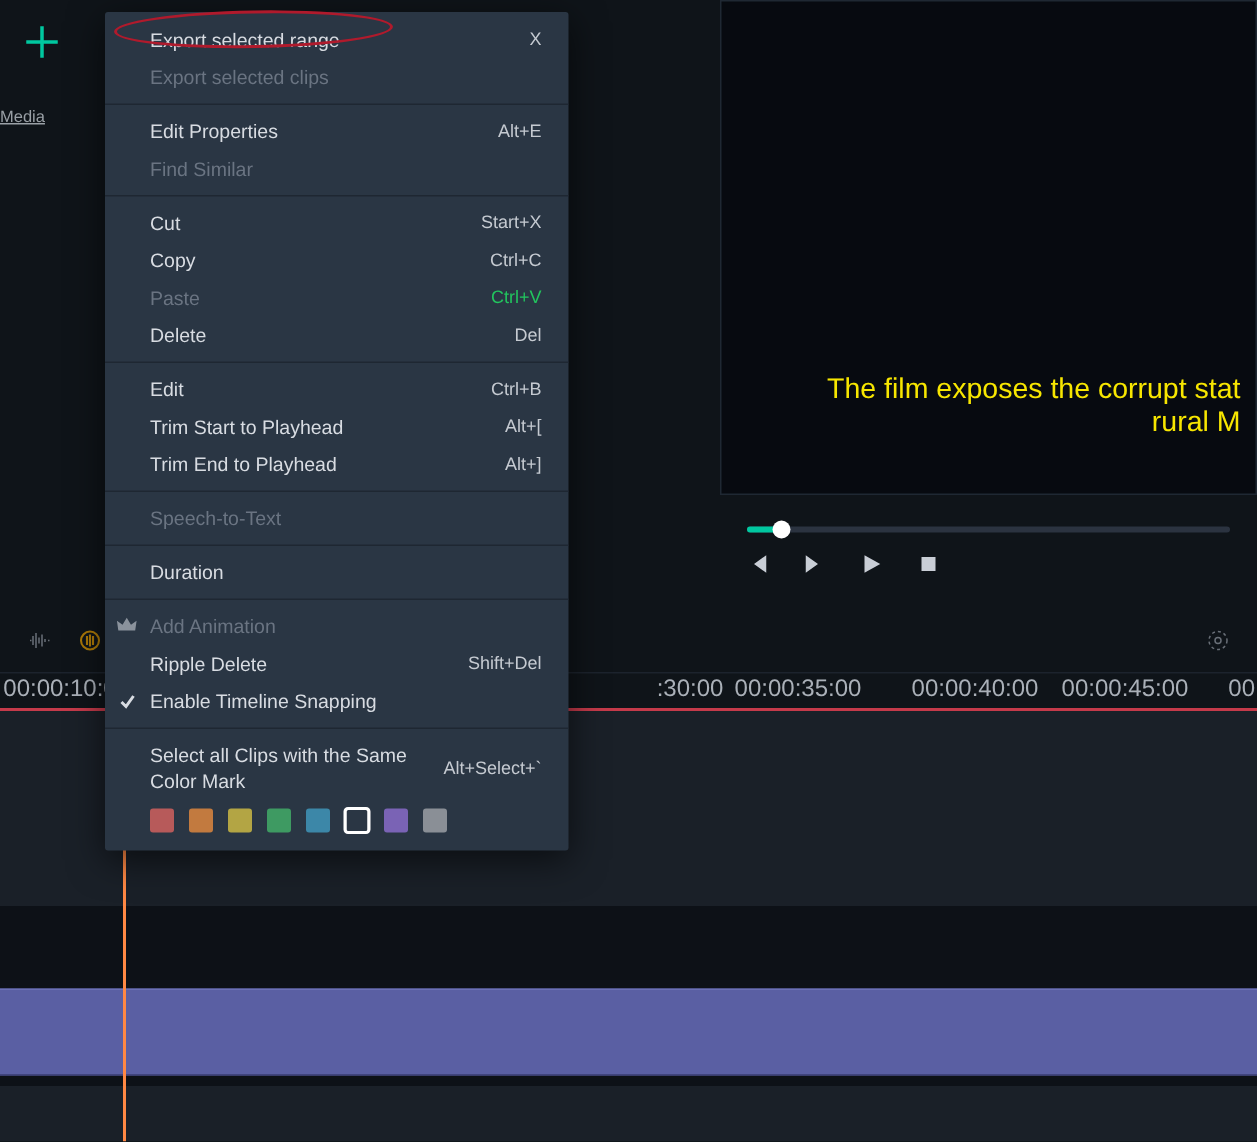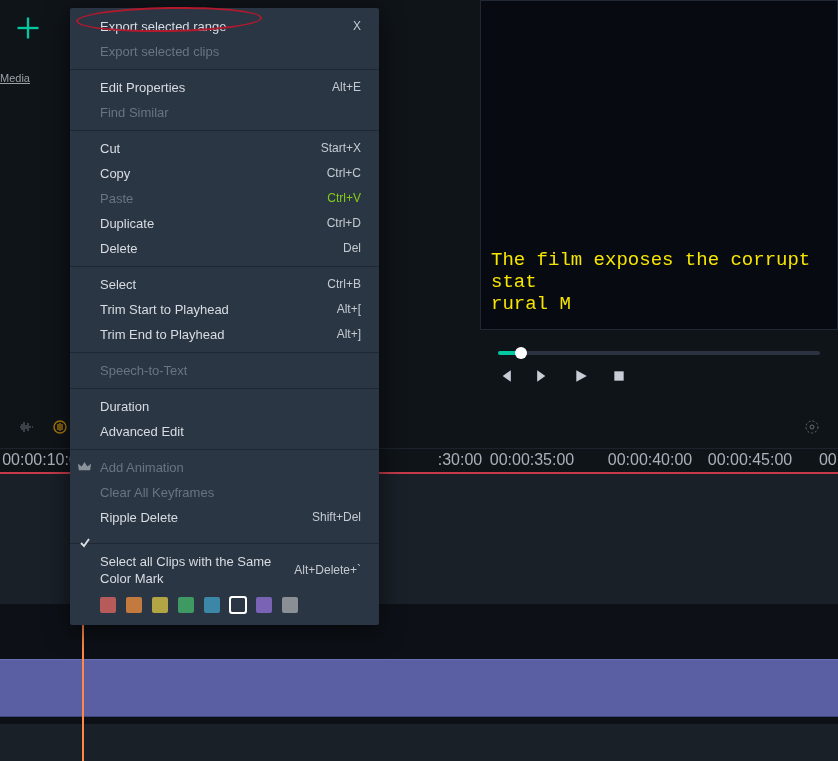--- a/index.html
+++ b/index.html
@@ -41,23 +41,23 @@
     top: 0px;
     right: 0;
     height: 330px;
     background: #070a10;
     border: 1px solid #1f2833;
   }
   .subtitle-overlay {
     position: absolute;
     left: 0; right: 0;
     top: 248px;
-    text-align: left;
+    text-align: right;
     color: #f7e600;
-    font-family: Liberation Mono, monospace;
+    font-family: Liberation Sans, sans-serif;
     font-size: 19px;
     font-weight: 400;
     white-space: pre-line;
     padding: 0 10px;
   }
   .player-controls {
     position: absolute;
     left: 480px;
     top: 335px;
     right: 0;
@@ -193,21 +193,21 @@
   .ctx-item {
     display: flex;
     align-items: center;
     padding: 4px 18px 4px 30px;
     cursor: pointer;
     position: relative;
     line-height: 17px;
   }
   .ctx-item.disabled { color: #6a7482; cursor: default; }
   .ctx-shortcut { margin-left: auto; font-size: 12px; color: #c5cad1; }
-  .ctx-item.disabled .ctx-shortcut { color: #84cc16; }
+  .ctx-item.disabled .ctx-shortcut { color: #22c55e; }
   .ctx-sep { height: 1px; background: #1e2732; margin: 5px 0; }
   .ctx-check {
     position: absolute;
     left: 9px; top: 6px;
     width: 12px; height: 12px;
   }
   .ctx-crown {
     position: absolute;
     left: 7px; top: 5px;
     width: 15px; height: 14px;
@@ -344,32 +344,28 @@
   </div>
   <div class="ctx-item">
     <span>Copy</span>
     <span class="ctx-shortcut">Ctrl+C</span>
   </div>
   <div class="ctx-item disabled">
     <span>Paste</span>
     <span class="ctx-shortcut">Ctrl+V</span>
   </div>
   <div class="ctx-item">
-    <span>Duplicate</span>
-    <span class="ctx-shortcut">Ctrl+D</span>
-  </div>
-  <div class="ctx-item">
     <span>Delete</span>
     <span class="ctx-shortcut">Del</span>
   </div>
 
   <div class="ctx-sep"></div>
 
   <div class="ctx-item">
-    <span>Select</span>
+    <span>Edit</span>
     <span class="ctx-shortcut">Ctrl+B</span>
   </div>
   <div class="ctx-item">
     <span>Trim Start to Playhead</span>
     <span class="ctx-shortcut">Alt+[</span>
   </div>
   <div class="ctx-item">
     <span>Trim End to Playhead</span>
     <span class="ctx-shortcut">Alt+]</span>
   </div>
@@ -377,55 +373,50 @@
   <div class="ctx-sep"></div>
 
   <div class="ctx-item disabled">
     <span>Speech-to-Text</span>
   </div>
 
   <div class="ctx-sep"></div>
 
   <div class="ctx-item">
     <span>Duration</span>
-  </div>
-  <div class="ctx-item">
-    <span>Advanced Edit</span>
   </div>
 
   <div class="ctx-sep"></div>
 
   <div class="ctx-item disabled">
     <span class="ctx-crown">
       <svg viewBox="0 0 16 14" fill="#8a929c">
           <path d="M2 11l-1-7 4 3 3-5 3 5 4-3-1 7z"></path>
         </svg>
     </span>
     <span>Add Animation</span>
   </div>
-  <div class="ctx-item disabled">
-    <span>Clear All Keyframes</span>
-  </div>
   <div class="ctx-item">
     <span>Ripple Delete</span>
     <span class="ctx-shortcut">Shift+Del</span>
   </div>
   <div class="ctx-item">
     <span class="ctx-check">
       <svg viewBox="0 0 12 12" stroke="#d8dce2" fill="none" stroke-width="2">
           <path d="M2 6l3 3 5-7"></path>
         </svg>
     </span>
+    <span>Enable Timeline Snapping</span>
   </div>
 
   <div class="ctx-sep"></div>
 
   <div class="ctx-item">
     <span>Select all Clips with the Same Color Mark</span>
-    <span class="ctx-shortcut">Alt+Delete+`</span>
+    <span class="ctx-shortcut">Alt+Select+`</span>
   </div>
   <div class="color-row">
     <span class="color-sw" style="background:#b75a5a"></span>
     <span class="color-sw" style="background:#c27a3f"></span>
     <span class="color-sw" style="background:#b3a544"></span>
     <span class="color-sw" style="background:#3e9a62"></span>
     <span class="color-sw" style="background:#3c87a8"></span>
     <span class="color-sw selected" style="background:#2b3fb0"></span>
     <span class="color-sw" style="background:#7a63b5"></span>
     <span class="color-sw" style="background:#8a8f96"></span>

